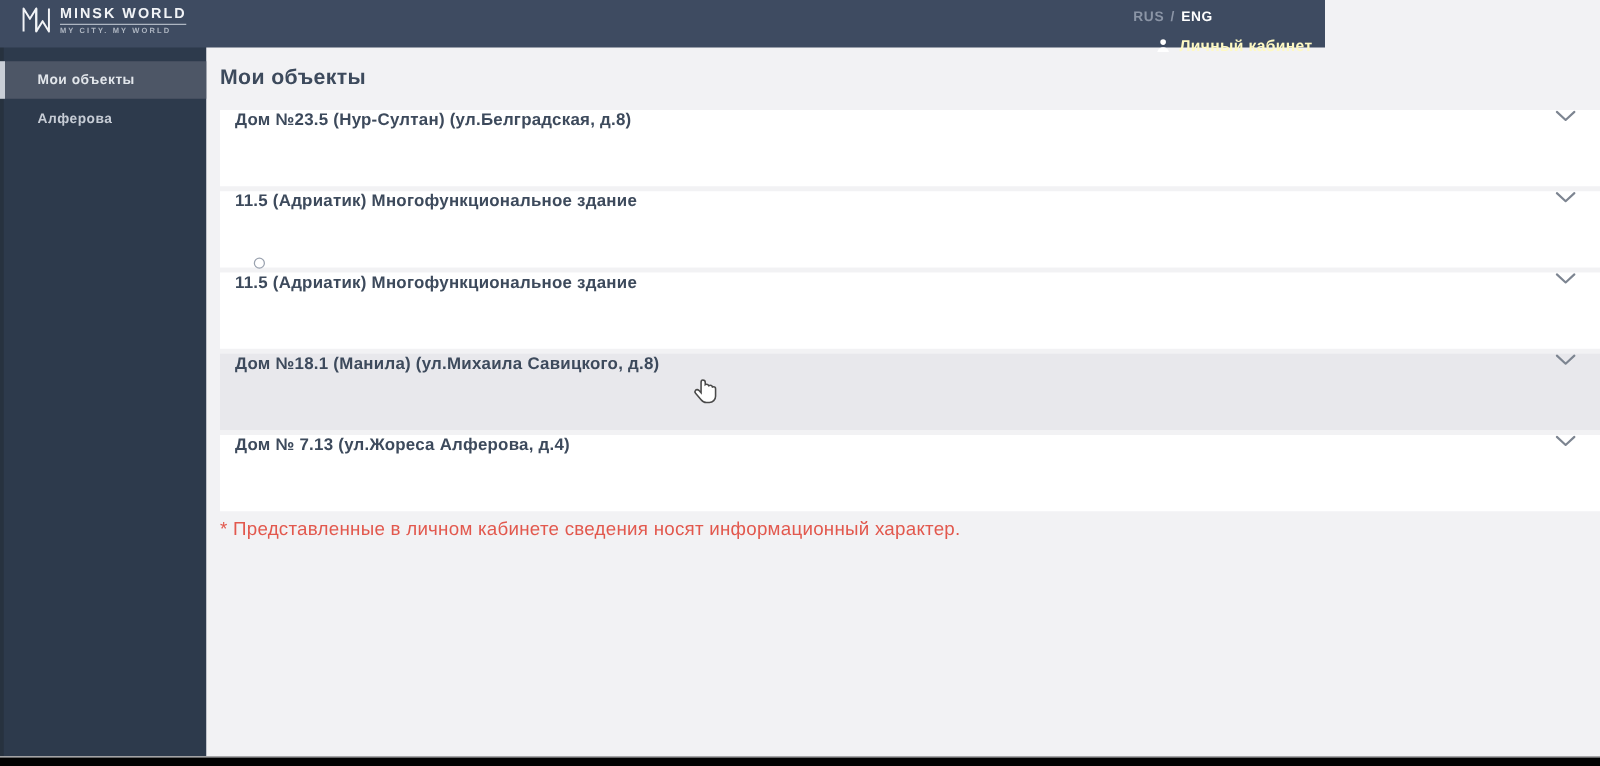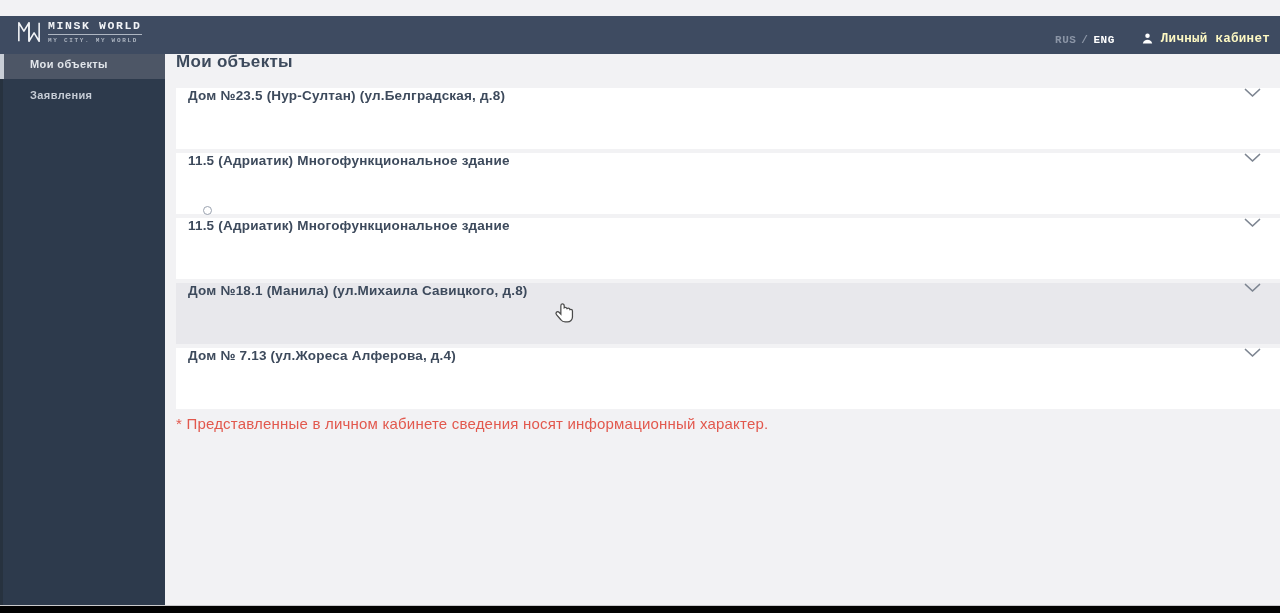--- a/index.html
+++ b/index.html
@@ -1,34 +1,34 @@
 <!DOCTYPE html>
 <html><head>
 <meta charset="utf-8">
 <style>
   * { margin:0; padding:0; box-sizing:border-box; }
   html,body { width:1280px; height:613px; overflow:hidden; }
   body { font-family:"Liberation Sans", sans-serif; background:#f2f2f4; position:relative; }
 
   
   .topbar {
-    position:absolute; left:0; top:16px; width:1280px; height:38px;
+    position:absolute; left:0; top:0; width:1060px; height:38px;
     background:#3e4b61; display:flex; align-items:flex-start;
-    justify-content:space-between; z-index:5;font-family:Liberation Mono, monospace;
+    justify-content:space-between; z-index:5;
   }
   .logo { display:flex; align-items:center; gap:7px; padding:4px 0 0 17px; cursor:pointer; }
   .logo-mark { width:24px; height:24px; display:block; }
   .logo-text { display:flex; flex-direction:column; }
   .logo-title {
     color:#f2f4f7; font-size:11.5px; font-weight:700; letter-spacing:1.6px;
     border-bottom:1px solid #aeb6c2; padding-bottom:2px; line-height:12px;
   }
   .logo-tagline { color:#aeb6c2; font-size:6px; font-weight:700; letter-spacing:1.7px; margin-top:2px; }
 
-  .topbar-right { display:flex; align-items:flex-end; gap:9px; padding:8px 10px 0 0; height:30px; }
+  .topbar-right { display:flex; align-items:flex-start; gap:9px; padding:8px 10px 0 0; height:30px;flex-direction:column; }
   .lang { display:flex; align-items:center; gap:5px; font-size:11px; font-weight:700; letter-spacing:.5px; }
   .lang-rus { color:#8b95a6; cursor:pointer; }
   .lang-slash { color:#8b95a6; }
   .lang-eng { color:#ffffff; cursor:pointer; }
   .account { display:flex; align-items:center; gap:6px; margin-left:16px; cursor:pointer; }
   .account-label { color:#fef9c3; font-size:12.5px; font-weight:700; letter-spacing:.3px; }
 
   
   .sidebar {
     position:absolute; left:0; top:30px; width:165px; height:575px;
@@ -101,21 +101,21 @@
       </svg>
       <span class="account-label">Личный кабинет</span>
     </div>
   </div>
 </header>
 
 <aside class="sidebar">
   <nav id="sidebar-nav">
   <div class="nav-item active"><span>Мои объекты</span></div>
 
-  <div class="nav-item"><span>Заявления</span></div>
+  <div class="nav-item"><span>Алферова</span></div>
 
 </nav>
 </aside>
 
 <main class="content">
   <h1 class="page-title">Мои объекты</h1>
   <div id="cards">
   <div class="card">
     <span class="card-label">Дом №23.5 (Нур-Султан) (ул.Белградская, д.8)</span>
     <svg class="chevron" viewBox="0 0 17 10">

